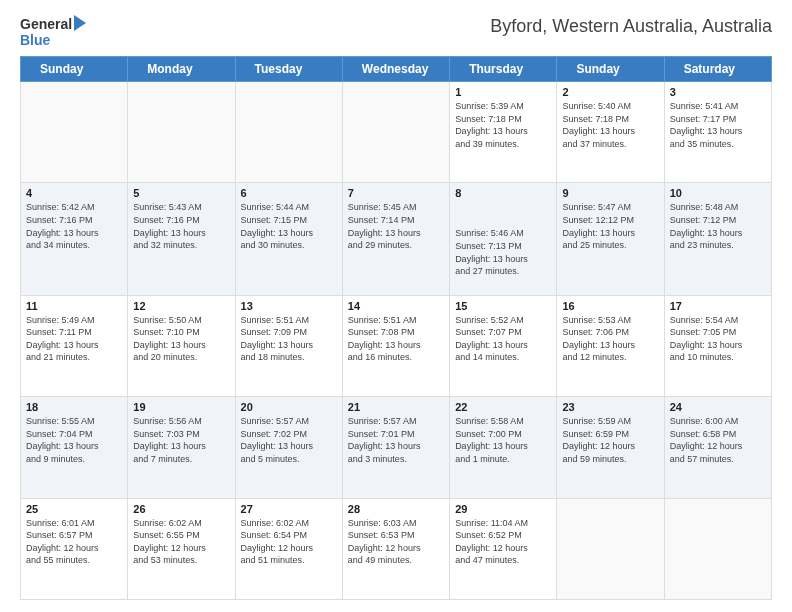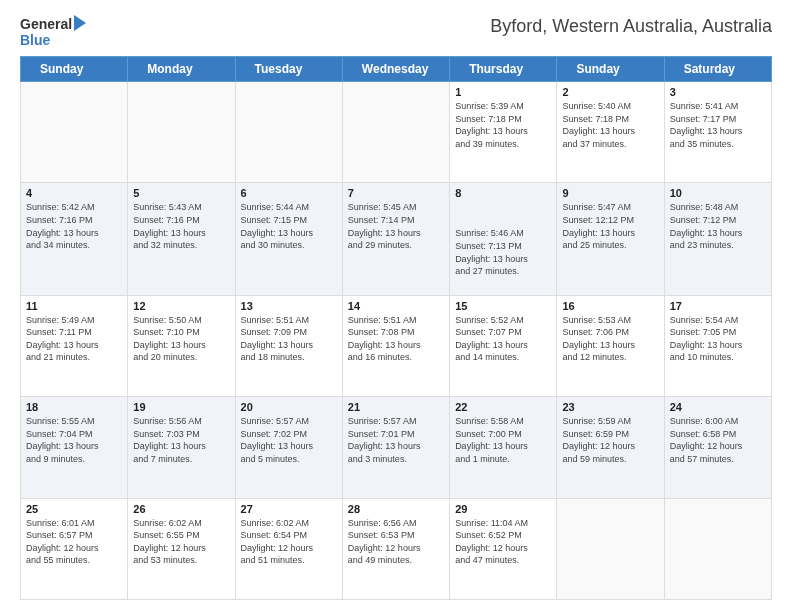--- a/index.html
+++ b/index.html
@@ -338,21 +338,21 @@
           </td>
           <td>
             <span class="day-num">27</span>
             <div class="day-info" style="white-space: pre-line;">Sunrise: 6:02 AM
 Sunset: 6:54 PM
 Daylight: 12 hours
 and 51 minutes.</div>
           </td>
           <td>
             <span class="day-num">28</span>
-            <div class="day-info" style="white-space: pre-line;">Sunrise: 6:56 AM
+            <div class="day-info" style="white-space: pre-line;">Sunrise: 6:03 AM
 Sunset: 6:53 PM
 Daylight: 12 hours
 and 49 minutes.</div>
           </td>
           <td>
             <span class="day-num">29</span>
             <div class="day-info" style="white-space: pre-line;">Sunrise: 11:04 AM
 Sunset: 6:52 PM
 Daylight: 12 hours
 and 47 minutes.</div>

